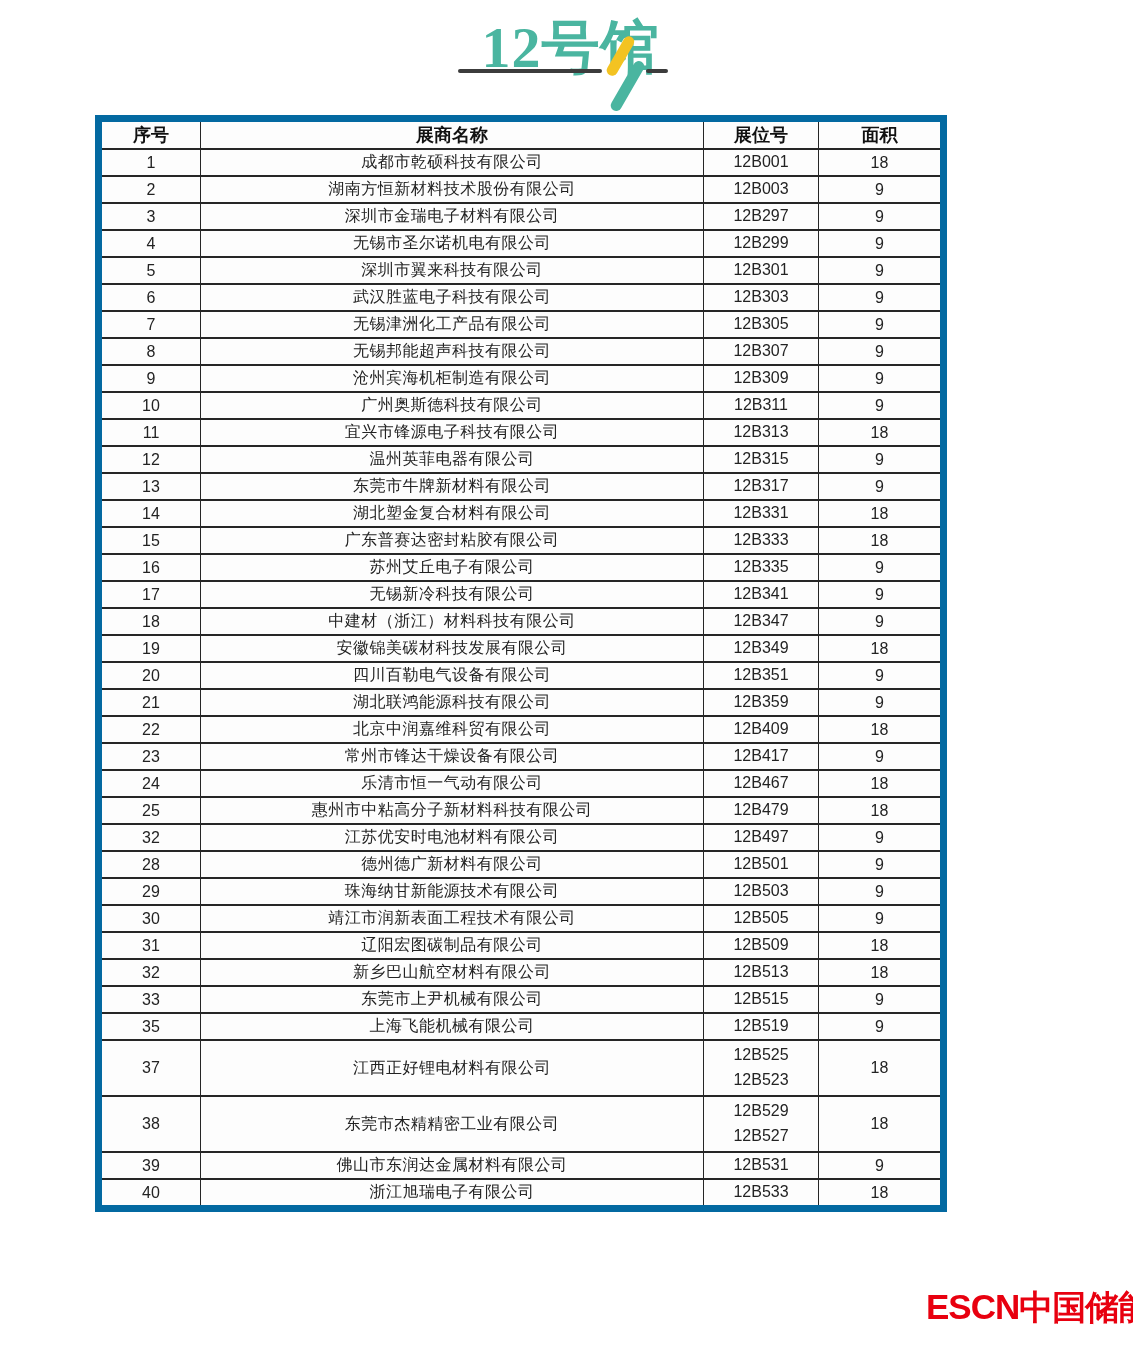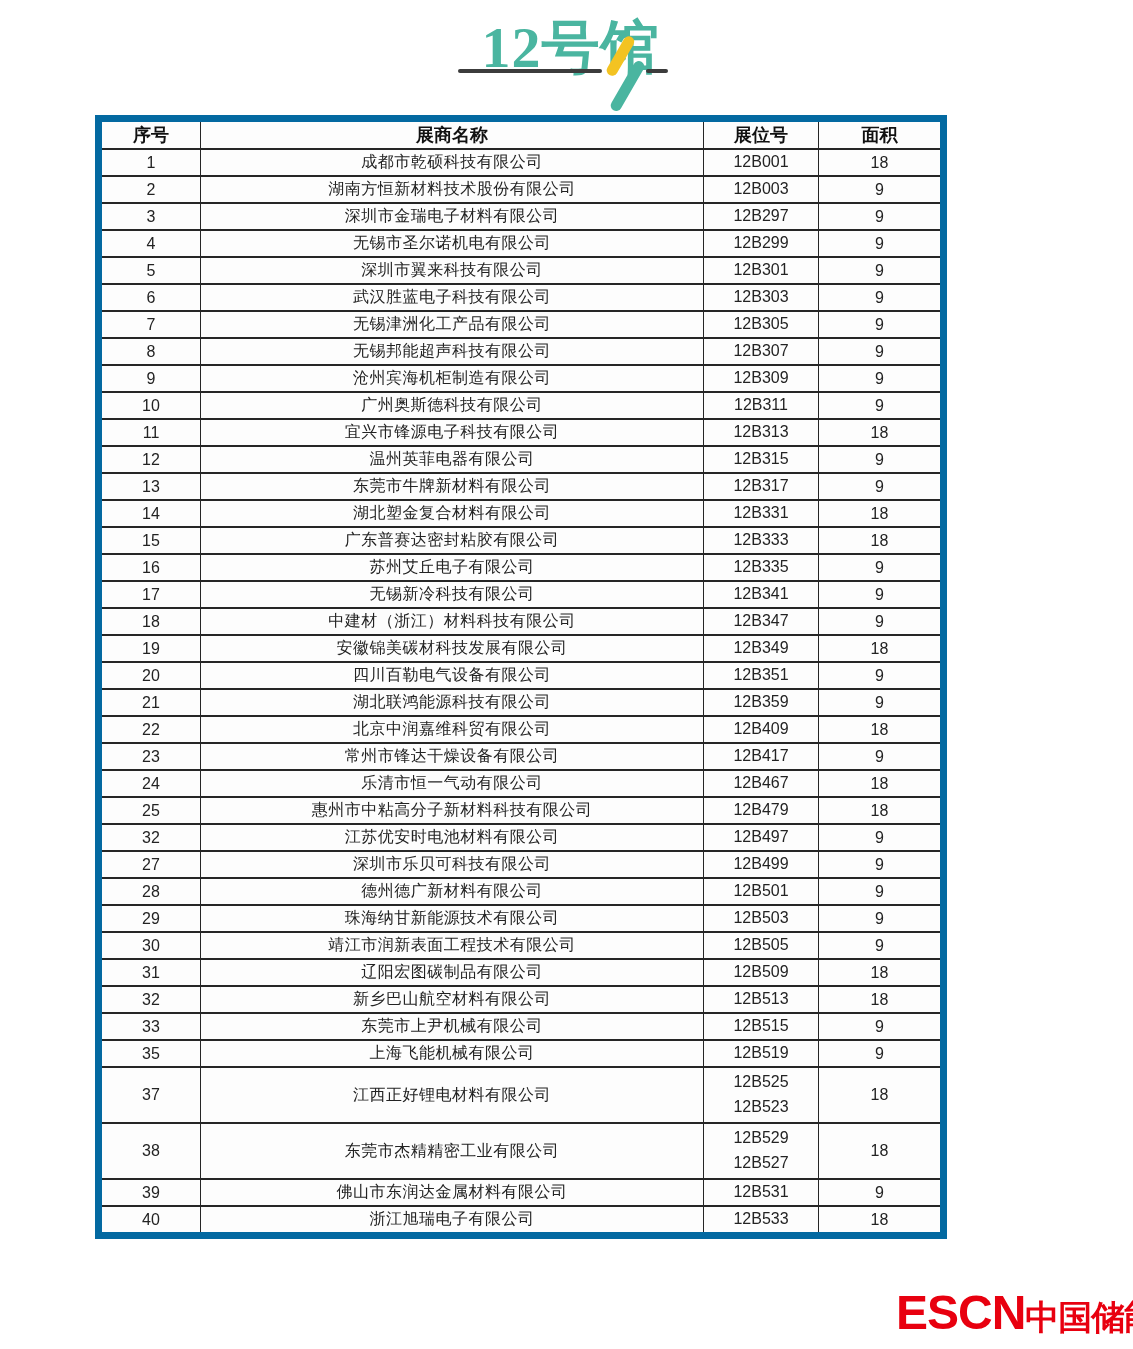--- a/index.html
+++ b/index.html
@@ -94,22 +94,23 @@
     position:absolute;
     left:890px; top:1287px;
     background:#ffffff;
     padding:2px 0 2px 6px;
     white-space:nowrap;
     line-height:1;
   }
   .wm-latin {
     font-family:"Liberation Sans", sans-serif;
     font-weight:bold;
-    font-size:48px;
+    font-size:35px;
     letter-spacing:-1px;
+    margin-left:30px;
   }
   .wm-cn {
     font-family:"Liberation Sans", sans-serif;
     font-weight:bold;
     font-size:34px;
     letter-spacing:-1px;
   }
 </style>
 </head>
 <body>
@@ -342,28 +343,20 @@
         </tr>
         <tr>
           <td class="cell-no">32</td>
           <td class="cell-name">江苏优安时电池材料有限公司</td>
           <td class="cell-booth">
             <div class="booth-line">12B497</div>
           </td>
           <td class="cell-area">9</td>
         </tr>
         <tr>
-          <td class="cell-no">27</td>
-          <td class="cell-name">深圳市乐贝可科技有限公司</td>
-          <td class="cell-booth">
-            <div class="booth-line">12B499</div>
-          </td>
-          <td class="cell-area">9</td>
-        </tr>
-        <tr>
           <td class="cell-no">28</td>
           <td class="cell-name">德州德广新材料有限公司</td>
           <td class="cell-booth">
             <div class="booth-line">12B501</div>
           </td>
           <td class="cell-area">9</td>
         </tr>
         <tr>
           <td class="cell-no">29</td>
           <td class="cell-name">珠海纳甘新能源技术有限公司</td>

